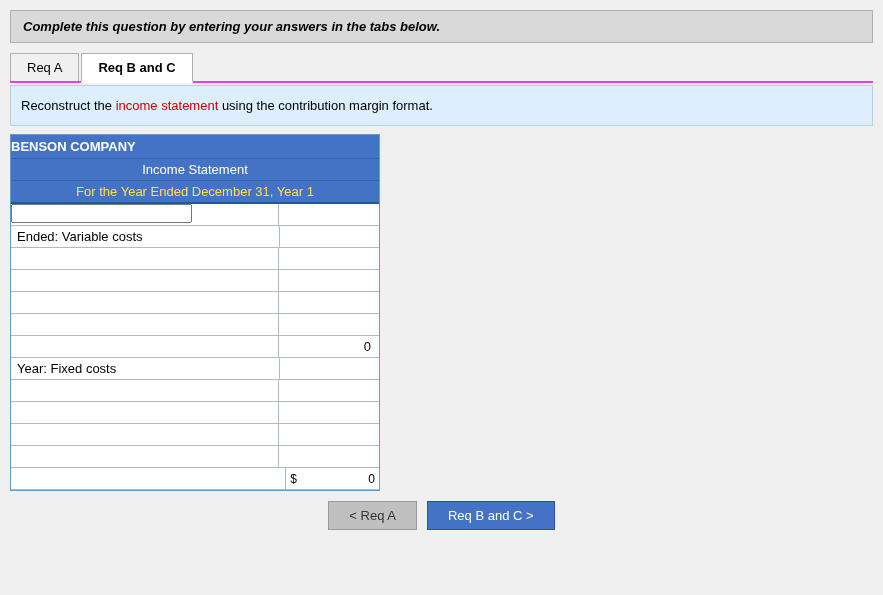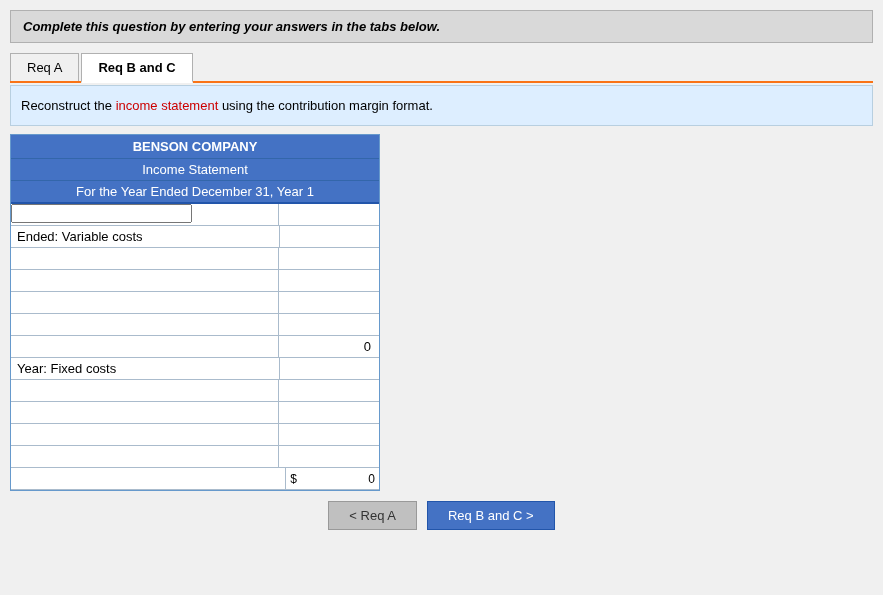--- a/index.html
+++ b/index.html
@@ -21,21 +21,21 @@
       background: #d9d9d9;
       border: 1px solid #b0b0b0;
       padding: 8px 12px;
       font-weight: bold;
       font-size: 13px;
       margin-bottom: 10px;
       font-style: italic;
     }
     .tabs-row {
       display: flex;
-      border-bottom: 2px solid #f97316;
+      border-bottom: 2px solid #d946ef;
       margin-bottom: 0;
       background: #f0f0f0;
     }
     .tab {
       padding: 6px 16px;
       border: 1px solid #b0b0b0;
       border-bottom: none;
       cursor: pointer;
       background: #f0f0f0;
       font-size: 13px;
@@ -58,37 +58,36 @@
     .description-bar span.highlight {
       color: #cc0000;
     }
     .table-wrapper {
       width: 370px;
       border: 1px solid #6699cc;
     }
     .table-header {
       background: #4472c4;
       color: white;
-      text-align: center;
-      padding: 4px 8px;
+      padding: 4px 0;
       font-weight: bold;
       font-size: 13px;
       border-bottom: 1px solid #3366aa;
     }
     .table-subheader {
       background: #4472c4;
       color: white;
       text-align: center;
       padding: 3px 0;
       font-size: 13px;
       border-bottom: 1px solid #3366aa;
     }
     .table-subheader2 {
       background: #4472c4;
-      color: #ffffff;
+      color: #fde047;
       text-align: center;
       padding: 3px 0;
       font-size: 13px;
       border-bottom: 2px solid #2255aa;
     }
     .section-label-row {
       display: flex;
       min-height: 22px;
       border-bottom: 1px solid #aabbcc;
       background: #ffffff;

